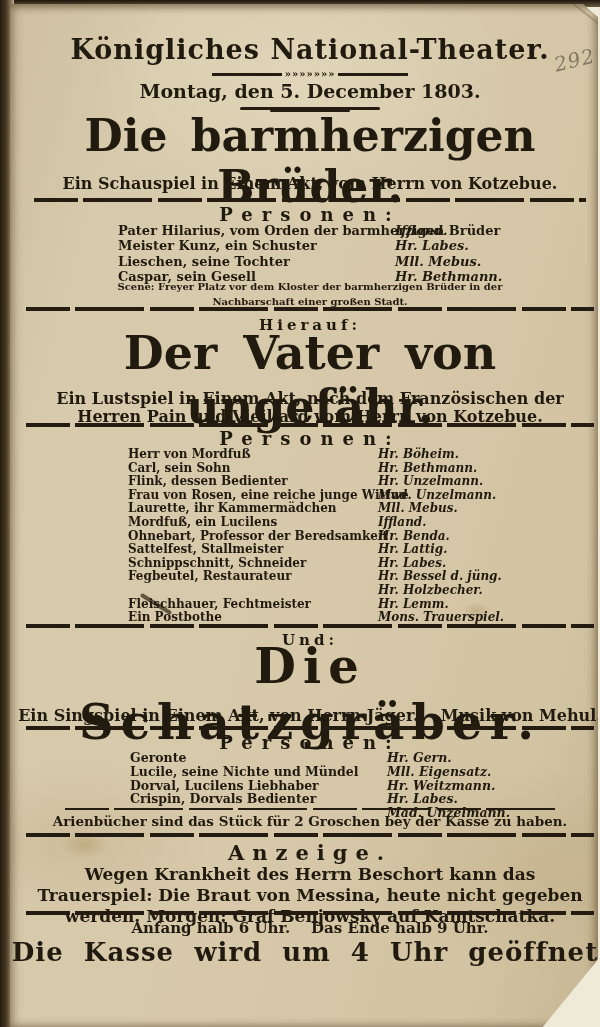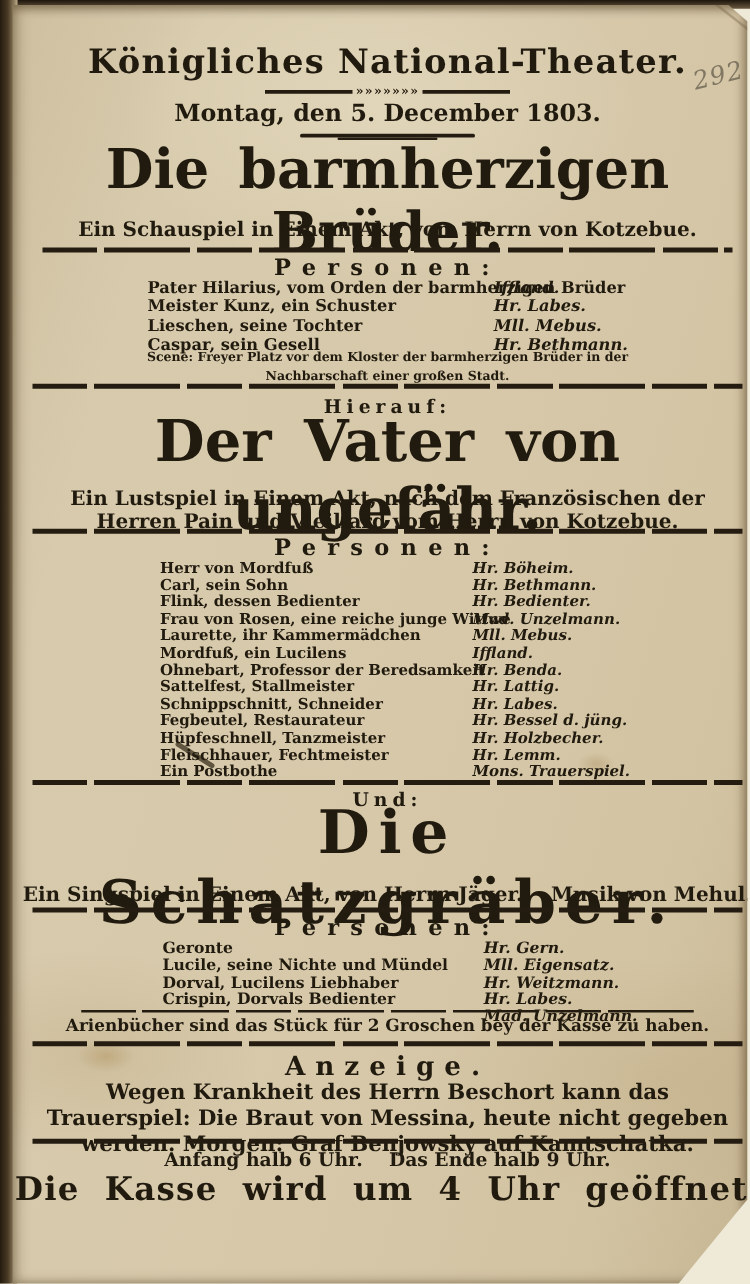--- a/index.html
+++ b/index.html
@@ -152,21 +152,21 @@
         <span class="actor">Hr. Böheim.</span>
       </div>
 
       <div class="row">
         <span class="role">Carl, sein Sohn</span>
         <span class="actor">Hr. Bethmann.</span>
       </div>
 
       <div class="row">
         <span class="role">Flink, dessen Bedienter</span>
-        <span class="actor">Hr. Bedienter.</span>
+        <span class="actor">Hr. Unzelmann.</span>
       </div>
 
       <div class="row">
         <span class="role">Frau von Rosen, eine reiche junge Wittwe</span>
         <span class="actor">Mad. Unzelmann.</span>
       </div>
 
       <div class="row">
         <span class="role">Laurette, ihr Kammermädchen</span>
         <span class="actor">Mll. Mebus.</span>
@@ -191,21 +191,20 @@
         <span class="role">Schnippschnitt, Schneider</span>
         <span class="actor">Hr. Labes.</span>
       </div>
 
       <div class="row">
         <span class="role">Fegbeutel, Restaurateur</span>
         <span class="actor">Hr. Bessel d. jüng.</span>
       </div>
 
       <div class="row">
-        <span class="role">Hüpfeschnell, Tanzmeister</span>
         <span class="actor">Hr. Holzbecher.</span>
       </div>
 
       <div class="row">
         <span class="role">Fleischhauer, Fechtmeister</span>
         <span class="actor">Hr. Lemm.</span>
       </div>
 
       <div class="row">
         <span class="role">Ein Postbothe</span>

